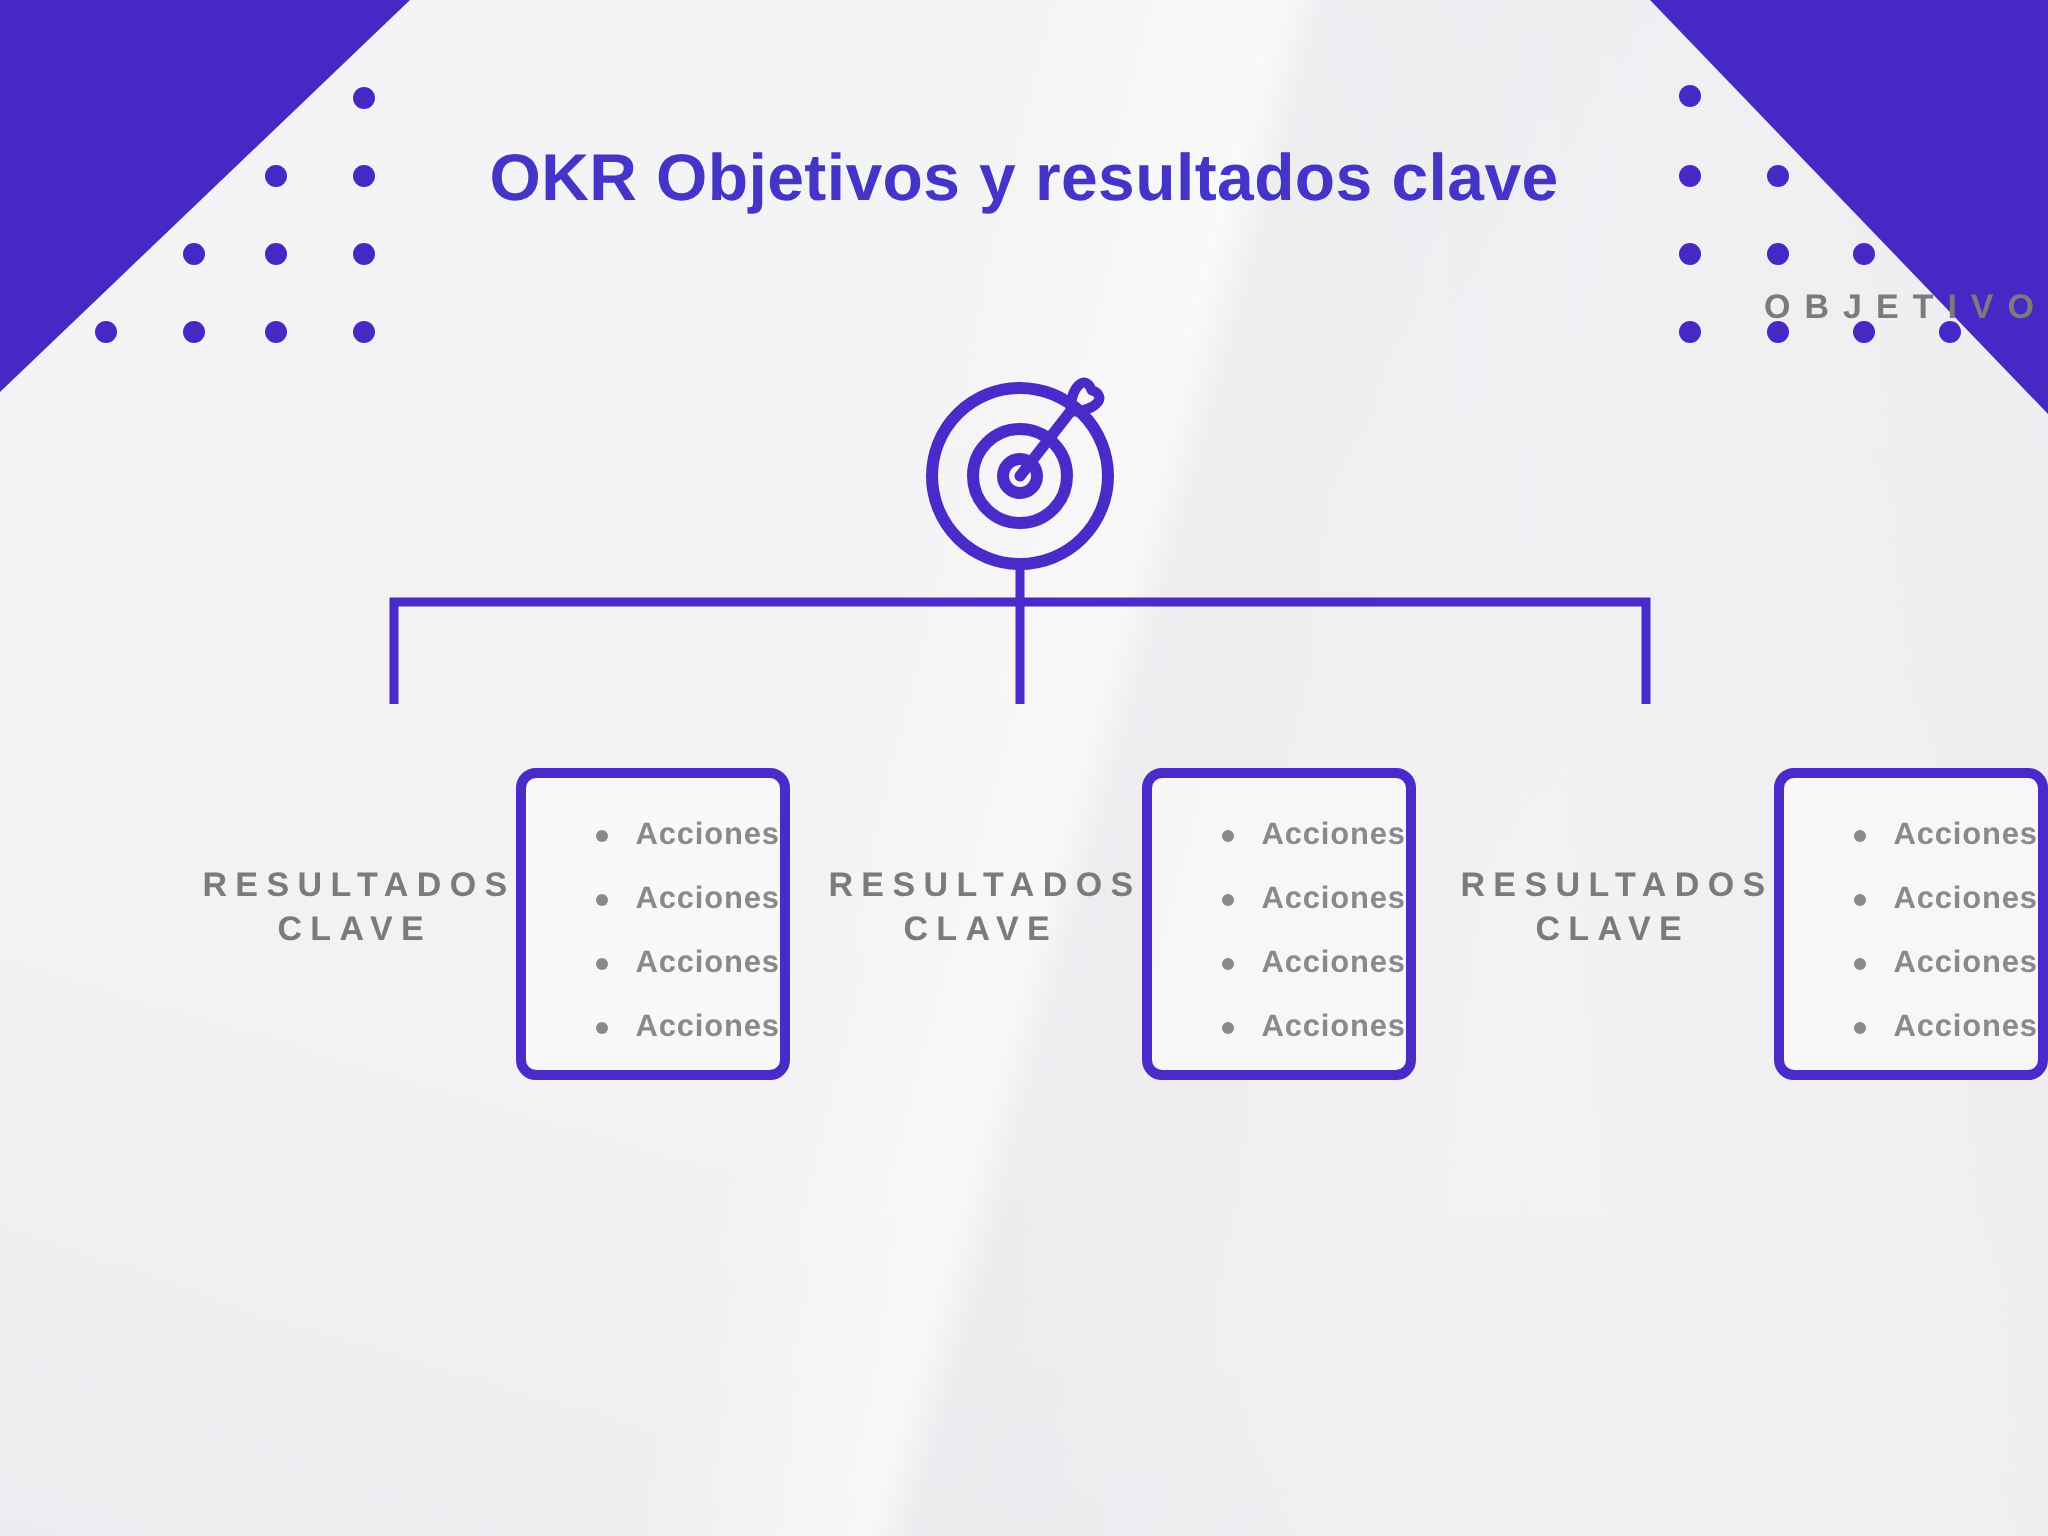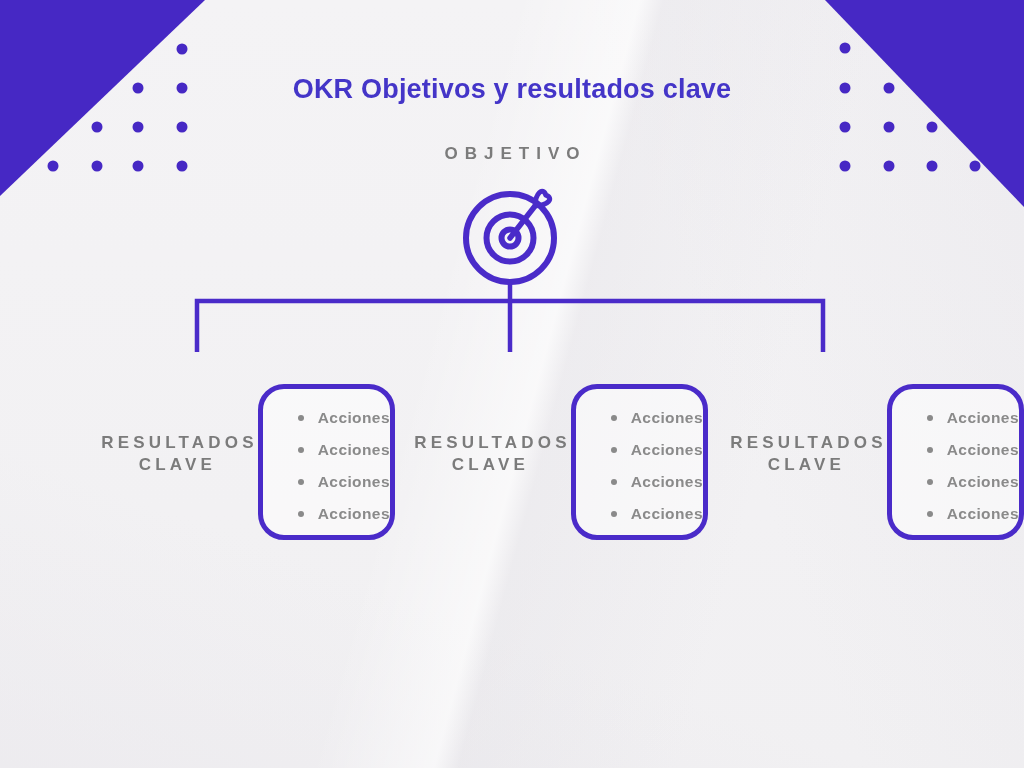--- a/index.html
+++ b/index.html
@@ -8,45 +8,45 @@
     font-family:"Liberation Sans", sans-serif;
     background:
       linear-gradient(105deg, rgba(255,255,255,0) 42%, rgba(255,255,255,.55) 52%, rgba(224,222,228,.28) 54%, rgba(255,255,255,0) 72%),
       linear-gradient(250deg, rgba(226,224,230,.35) 0%, rgba(255,255,255,0) 34%),
       linear-gradient(20deg, rgba(233,231,236,.5) 0%, rgba(255,255,255,0) 28%),
       linear-gradient(180deg,#F4F3F5,#F1F0F2);
   }
   .decor{position:absolute;inset:0;pointer-events:none;}
   .title{
     position:absolute;top:70px;left:0;width:100%;text-align:center;
-    font-size:27px;line-height:38px;font-weight:800;letter-spacing:.2px;
+    font-size:33px;line-height:38px;font-weight:800;letter-spacing:.2px;
     color:var(--title-color);
   }
   .objective-label{
-    position:absolute;top:144px;left:0;width:100%;text-align:center;
+    position:absolute;top:144px;left:0;width:100%;text-align:right;
     font-size:17px;font-weight:600;letter-spacing:7px;text-indent:7px;
     color:var(--heading-gray);
   }
   .target-icon{position:absolute;left:455px;top:172px;}
   .connector{position:absolute;left:0;top:0;}
   .column{
     position:absolute;top:368px;width:200px;
     display:flex;flex-direction:row;align-items:center;
   }
   .col-left{left:97px;} .col-center{left:410px;} .col-right{left:726px;}
   .results-heading{
     width:200px;text-align:center;
     font-size:17px;line-height:22px;font-weight:600;letter-spacing:4.2px;text-indent:4.2px;
     color:var(--heading-gray);
   }
   .mountain-icon{margin-top:11px;}
   .actions-box{
     margin-top:16px;box-sizing:border-box;
     width:164px;height:156px;
-    border:5px solid var(--accent);border-radius:26px;
+    border:5px solid var(--accent);border-radius:10px;
     background:rgba(255,255,255,.5);
   }
   .actions-list{list-style:none;margin:0;padding:13px 0 0 35px;}
   .action-item{height:32px;display:flex;align-items:center;}
   .bullet{width:6px;height:6px;border-radius:50%;background:var(--item-gray);flex:0 0 auto;}
   .action-text{
     margin-left:14px;font-size:15.5px;font-weight:700;letter-spacing:.4px;
     color:var(--item-gray);
   }
 </style>

